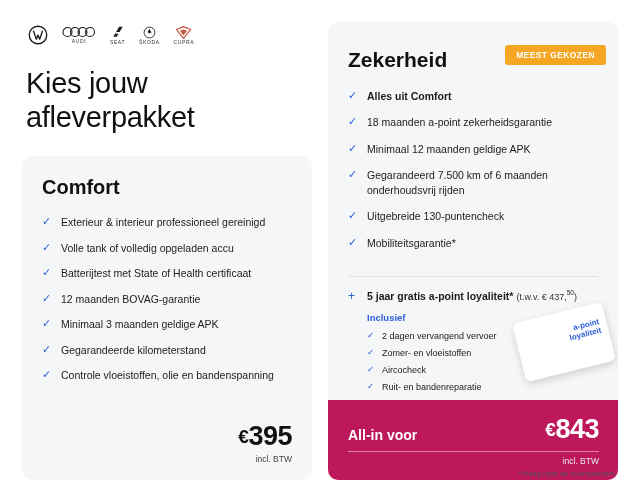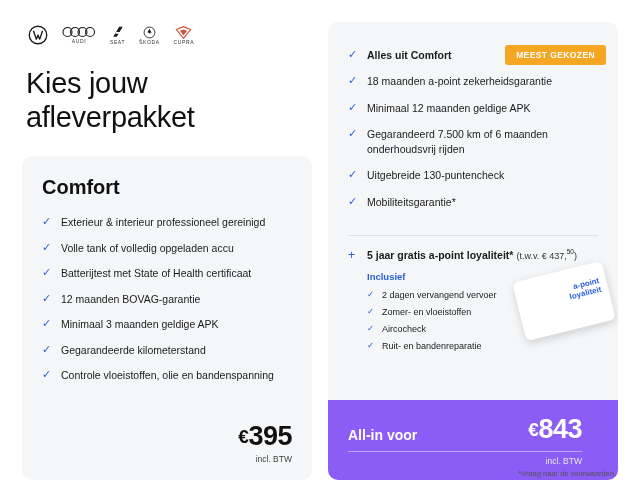--- a/index.html
+++ b/index.html
@@ -202,23 +202,23 @@
   .loyalty-card .lc-arc {
     position: absolute;
     left: -10px; bottom: -26px;
     width: 120px; height: 46px;
     border-bottom: 2px solid #2b5fd9;
     border-radius: 50%;
   }
 
   .allin {
     margin-top: auto;
-    background: #8b5cf6;
+    background: #be185d;
     color: #fff;
-    padding: 16px 36px 14px 20px;
+    padding: 16px 19px 14px 20px;
   }
   .allin-row {
     display: flex;
     align-items: flex-end;
     justify-content: space-between;
   }
   .allin-label { font-size: 14px; font-weight: 700; }
   .allin-price { font-size: 27px; font-weight: 700; letter-spacing: -0.5px; line-height: 1; }
   .allin-price .eur { font-size: 19px; vertical-align: 2px; }
   .allin-rule { height: 1px; background: rgba(255,255,255,.45); margin: 8px 0 4px 0; }
@@ -323,20 +323,21 @@
         <div class="price"><span class="eur">€</span><span>395</span></div>
         <div class="price-note">incl. BTW</div>
       </div>
     </div>
   </div>
 
   <div class="right">
     <div class="badge">MEEST GEKOZEN</div>
 
     <div class="right-body">
+      <h2>Zekerheid</h2>
       <ul class="checks">
         <li>
             <span class="tick">✓</span>
             <b>Alles uit Comfort</b>
           </li>
         <li>
             <span class="tick">✓</span>
             <span>18 maanden a-point zekerheidsgarantie</span>
           </li>
         <li>

